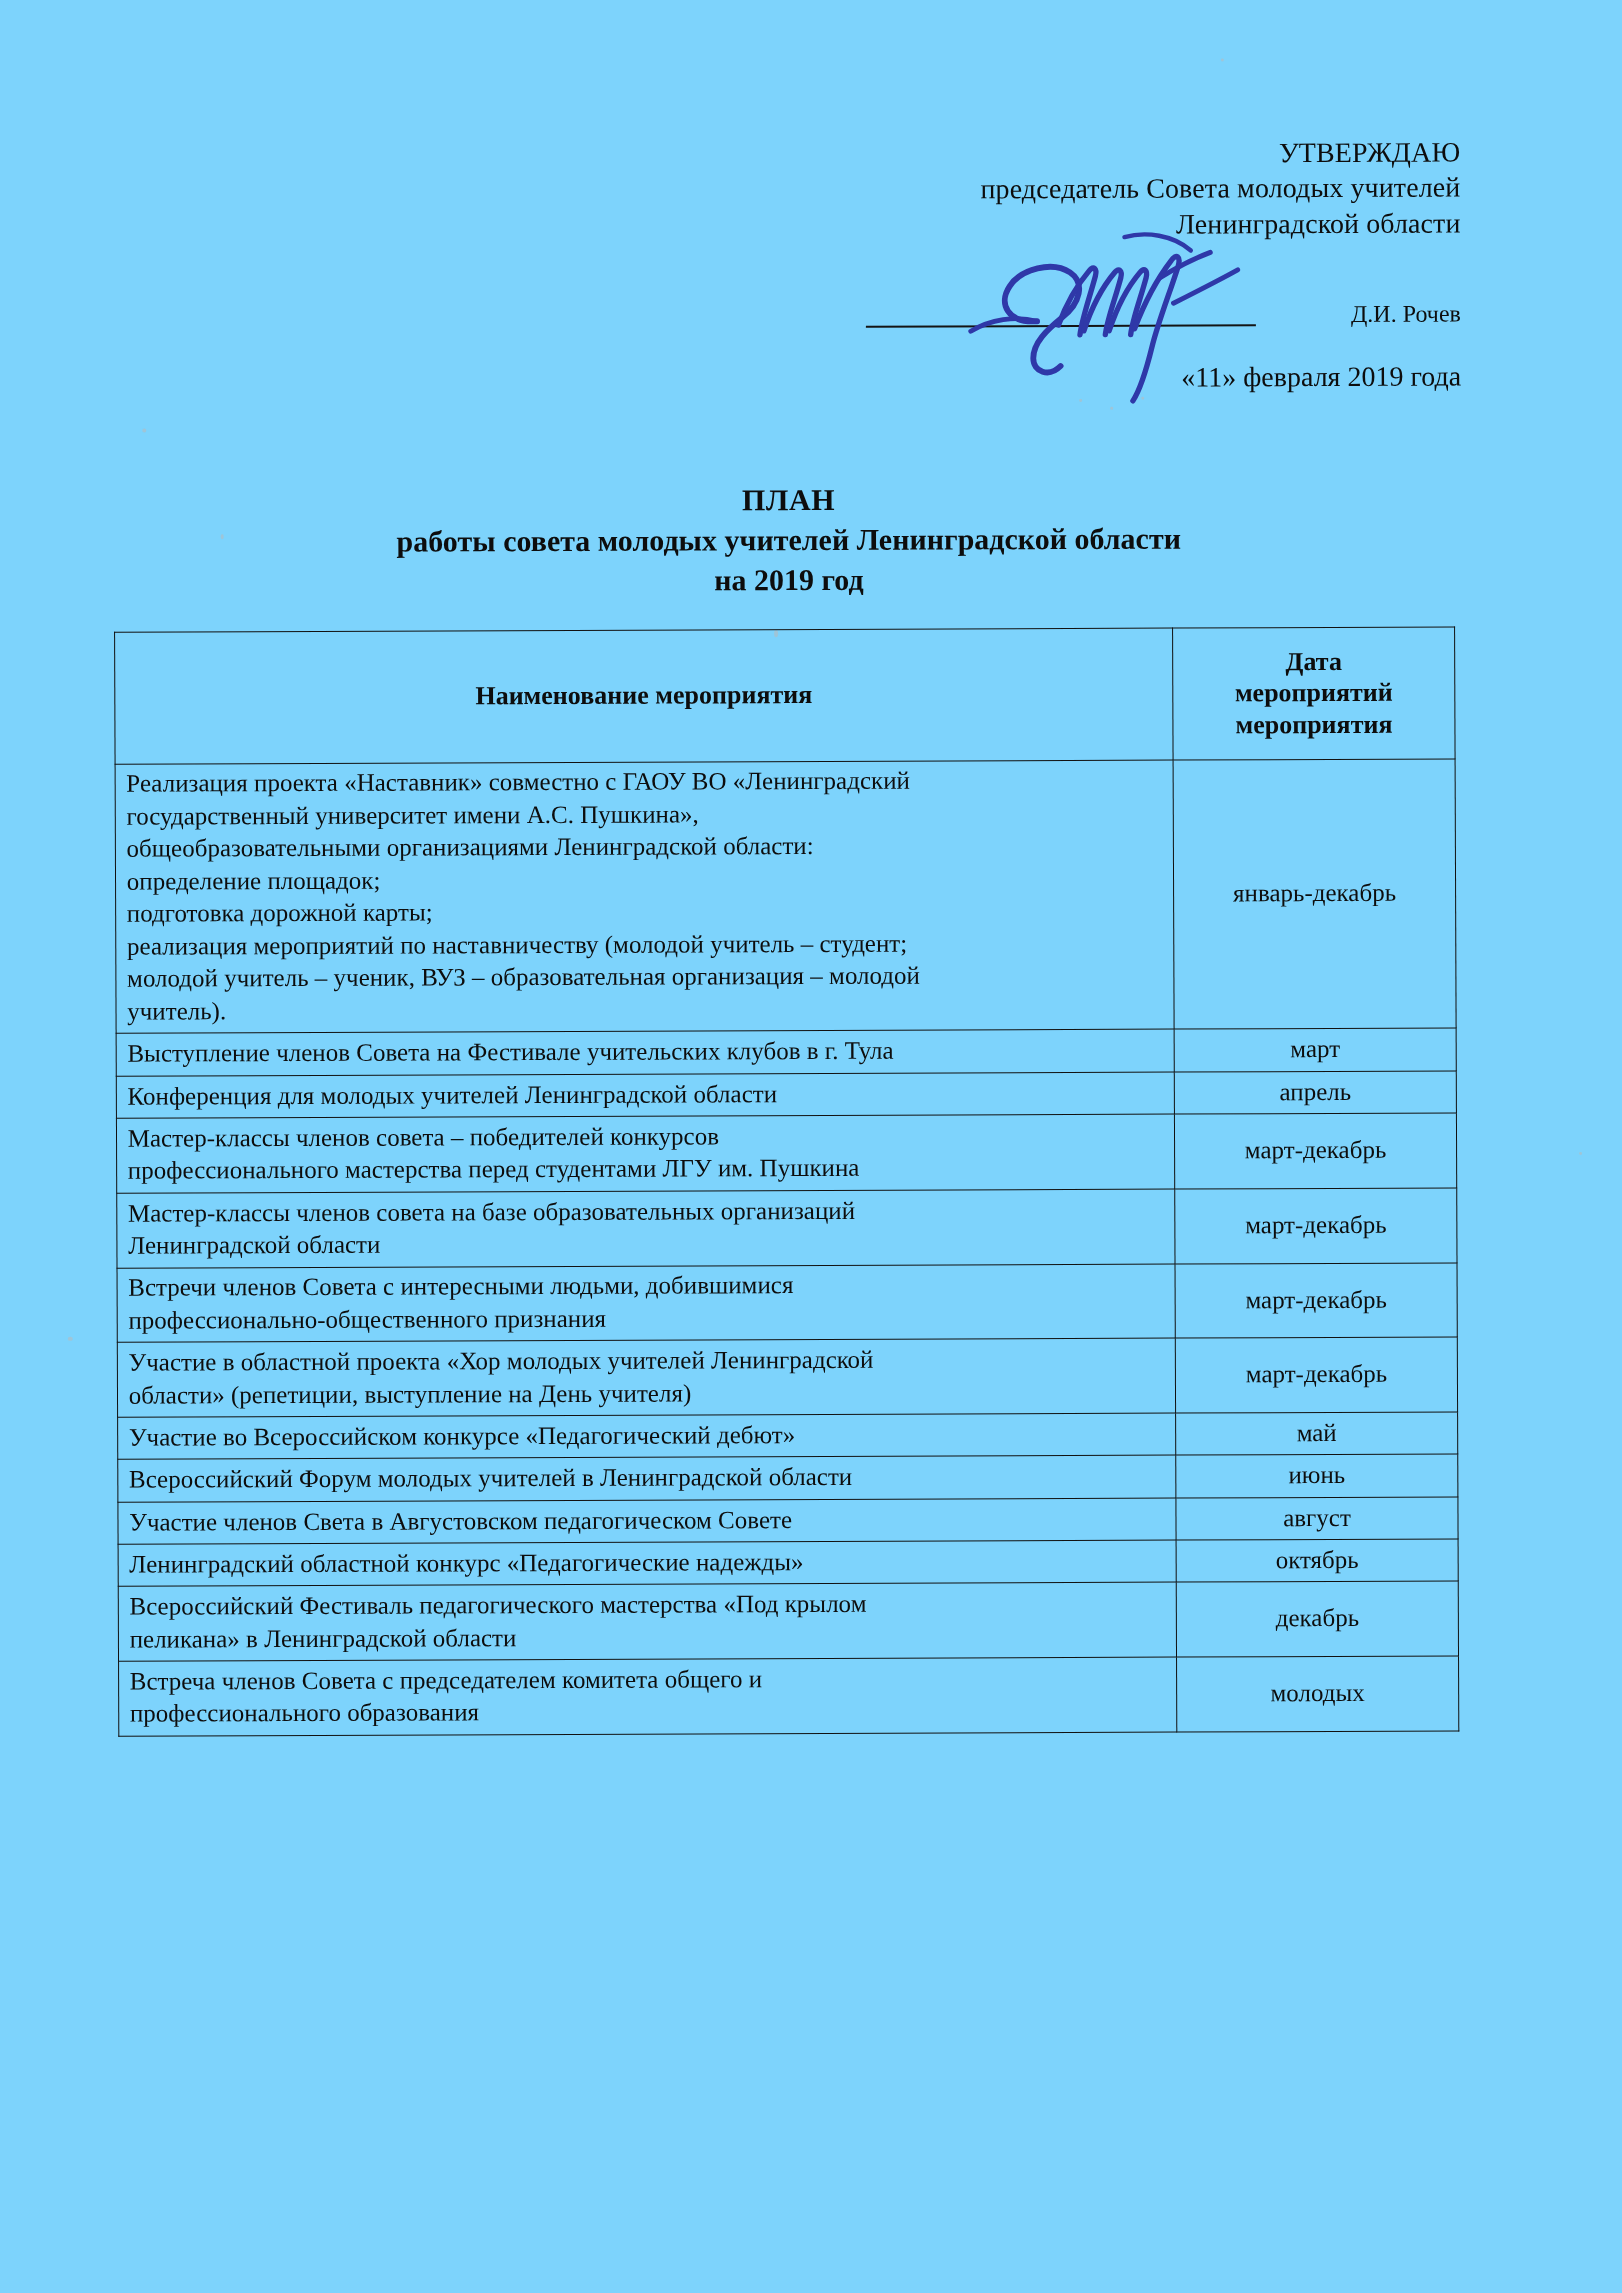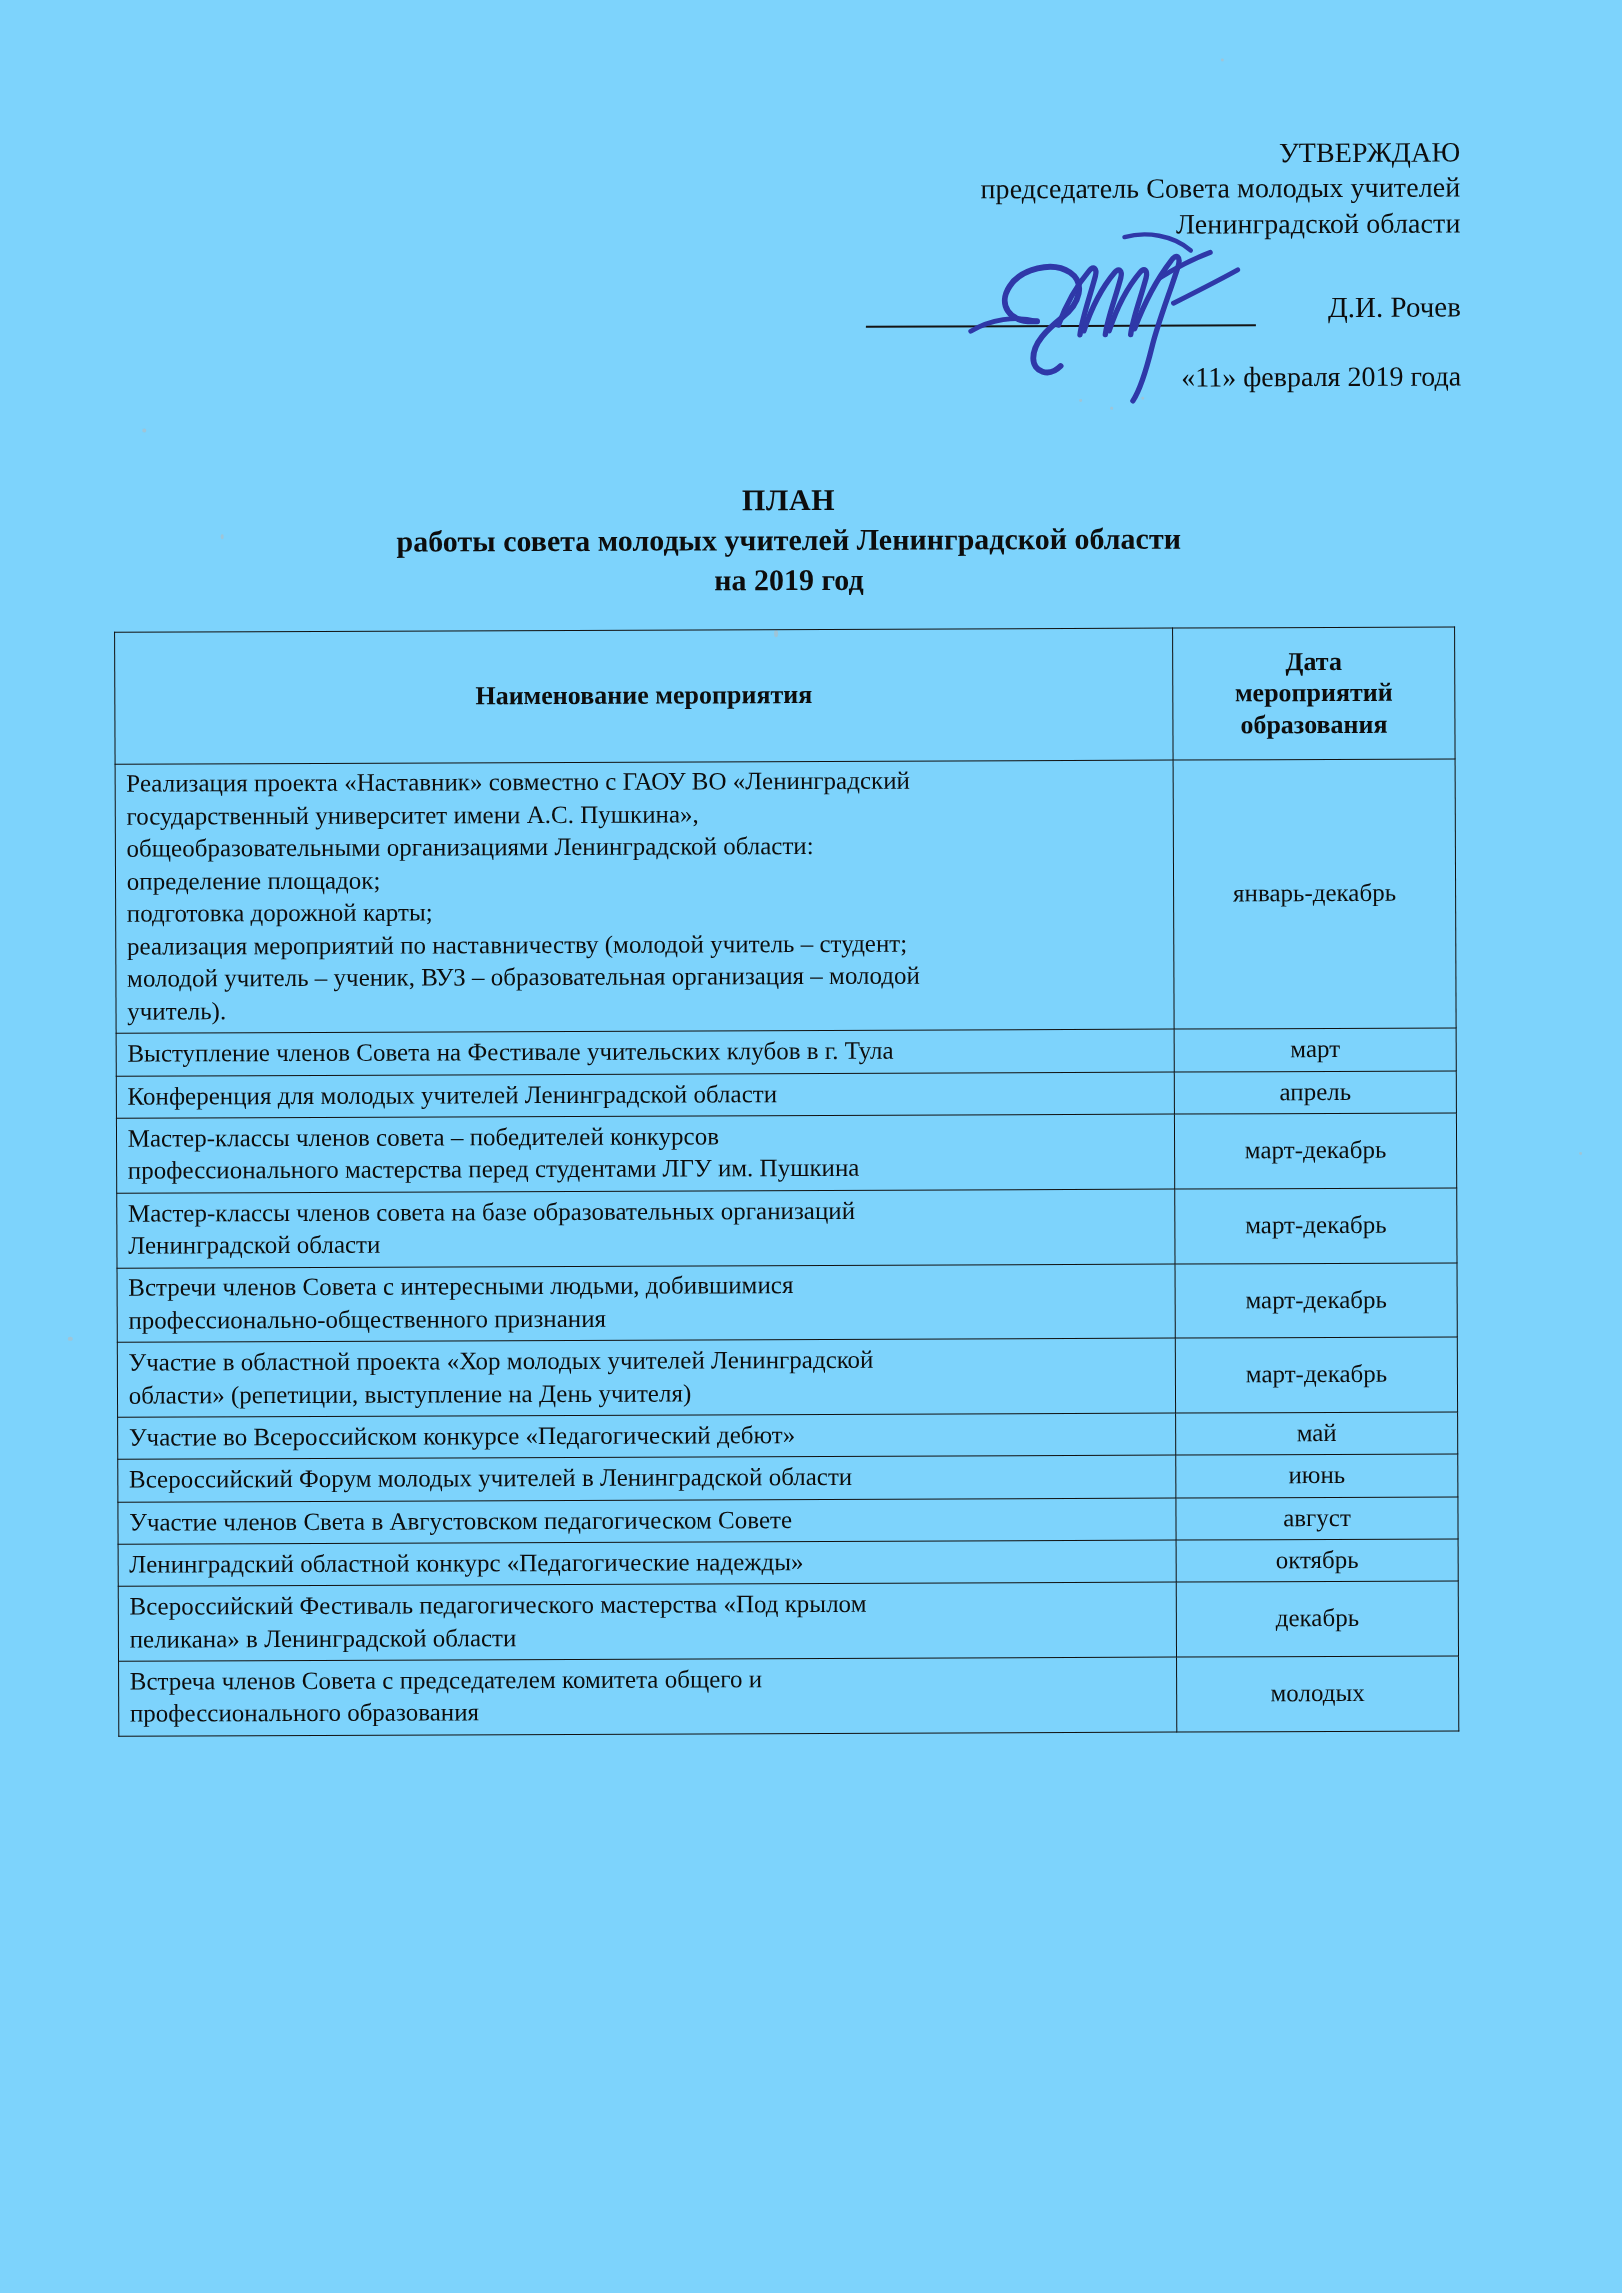--- a/index.html
+++ b/index.html
@@ -65,22 +65,22 @@
     position: absolute;
     left: 109px;
     top: -68px;
     width: 312px;
     height: 195px;
     pointer-events: none;
   }
   #signer-name {
     position: absolute;
     right: 0;
-    top: 14px;
-    font-size: 29px;
+    top: 24px;
+    font-size: 24px;
     white-space: nowrap;
   }
 
   #approval-date {
     position: absolute;
     left: 858px;
     top: 363px;
     width: 605px;
     text-align: right;
     font-size: 28px;
@@ -206,21 +206,21 @@
       <colgroup>
         <col class="c-name">
         <col class="c-date">
       </colgroup>
       <thead>
         <tr>
           <th class="h-name">Наименование мероприятия</th>
           <th class="h-date">
             <span>Дата</span><br>
             <span>мероприятий</span><br>
-            <span>образования</span>
+            <span>мероприятия</span>
           </th>
         </tr>
       </thead>
       <tbody id="plan-table-body">
           <tr>
             <td class="cell-name">
               <span class="ln">Реализация проекта «Наставник» совместно с  ГАОУ ВО «Ленинградский</span>
               <span class="ln">государственный университет имени А.С. Пушкина»,</span>
               <span class="ln">общеобразовательными организациями Ленинградской области:</span>
               <span class="ln">определение площадок;</span>

